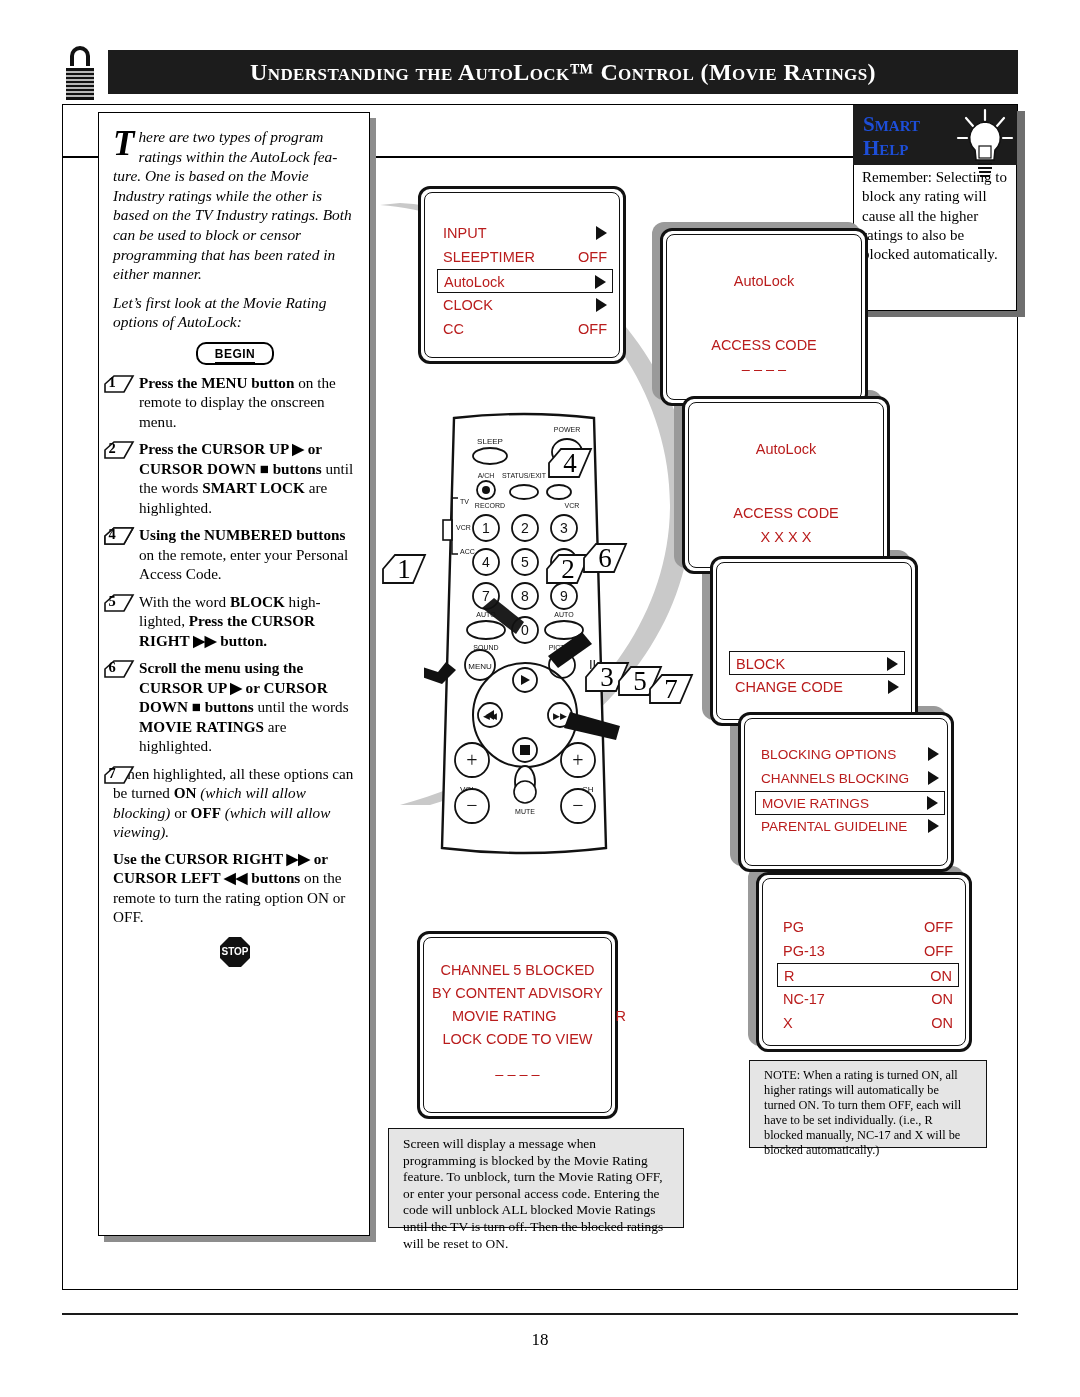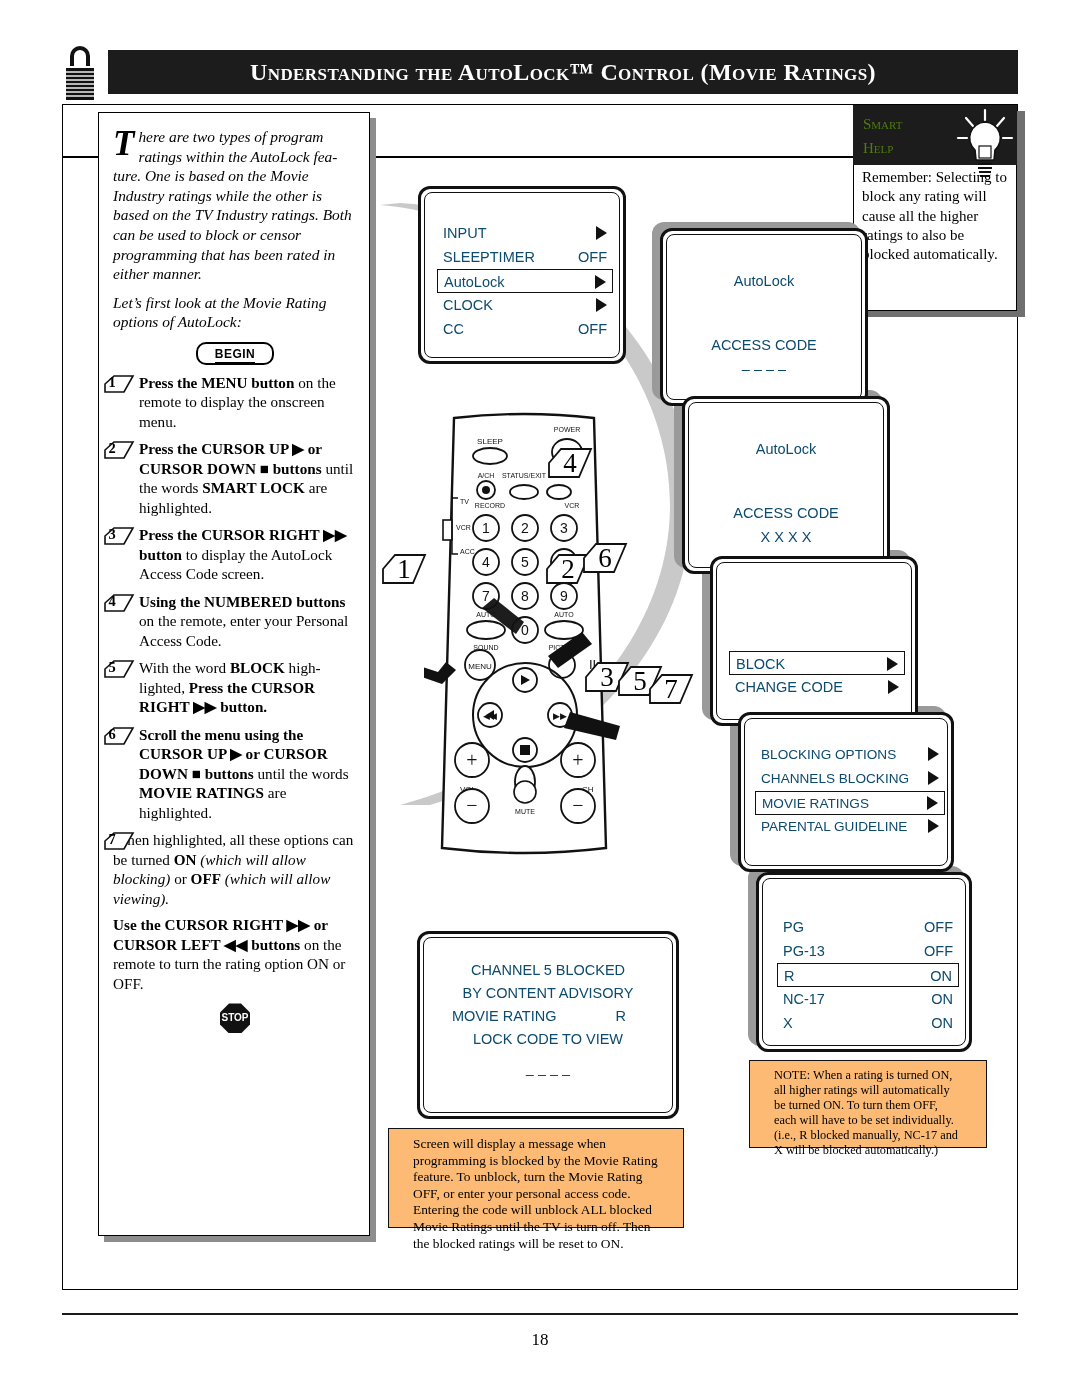--- a/index.html
+++ b/index.html
@@ -54,51 +54,51 @@
 
   
   #hline{position:absolute;left:370px;top:156px;width:490px;height:1.6px;background:#000;}
   #vline-left{position:absolute;left:62px;top:156px;width:38px;height:1.6px;background:#000;}
 
   
   #smart-shadow{position:absolute;left:861px;top:111px;width:164px;height:206px;background:#6f6f6f;z-index:3;}
   #smart-help{position:absolute;left:853px;top:105px;width:164px;height:206px;z-index:4;background:#fff;
               border:1px solid #000;box-sizing:border-box;}
   #smart-head{position:absolute;left:-1px;top:-1px;width:164px;height:60px;background:#1c1c1c;}
-  #smart-title{position:absolute;left:9px;top:6px;color:#4d7c0f;font-family:"Liberation Serif",serif;
-               font-weight:normal;font-size:15px;font-variant:small-caps;line-height:24px;}
+  #smart-title{position:absolute;left:9px;top:6px;color:#1d4ed8;font-family:"Liberation Serif",serif;
+               font-weight:bold;font-size:21px;font-variant:small-caps;line-height:24px;}
   #bulb{position:absolute;left:100px;top:2px;width:62px;height:74px;}
   #smart-body{position:absolute;left:8px;top:62px;width:148px;
               font-family:"Liberation Serif",serif;font-size:15px;line-height:19.3px;}
 
   
   #swoosh{position:absolute;left:370px;top:175px;width:330px;height:640px;z-index:1;}
 
   
   .tv{position:absolute;background:#fff;border:3px solid #111;border-radius:12px;
       box-sizing:border-box;z-index:7;}
   .tv .inner{position:absolute;left:3px;top:3px;right:3px;bottom:3px;border:1.5px solid #111;
              border-radius:8px;box-sizing:border-box;background:#fff;}
-  .osd{position:absolute;font-family:"Liberation Sans",sans-serif;font-size:14.5px;color:#0c4a6e;}
+  .osd{position:absolute;font-family:"Liberation Sans",sans-serif;font-size:14.5px;color:#b91c1c;}
   .osd-row{position:relative;height:24px;line-height:24px;padding:0 6px;box-sizing:border-box;}
   .osd-row .lbl{position:absolute;left:6px;top:0;}
   .osd-row .val{position:absolute;right:6px;top:0;}
   .osd-row.hl{border:1.5px solid #111;}
   .tri{display:inline-block;width:0;height:0;border-left:11px solid #111;
        border-top:7px solid transparent;border-bottom:7px solid transparent;
        vertical-align:middle;margin-top:-3px;}
   .center{text-align:center;}
 
   
   .tvshadow{position:absolute;background:#9a9a9a;border-radius:12px;z-index:6;}
 
   
-  .notebox{position:absolute;border:1.5px solid #111;background:#fdba74;box-sizing:border-box;
+  .notebox{position:absolute;border:1.5px solid #111;background:#e5e5e5;box-sizing:border-box;
            font-family:"Liberation Serif",serif;font-size:13.4px;line-height:16.6px;
-           padding:7px 24px;z-index:8;}
+           padding:7px 14px;z-index:8;}
 
   
   .callout{position:absolute;font-family:"Liberation Serif",serif;font-size:27px;
            font-weight:normal;z-index:9;}
   .callout .plate{position:relative;width:46px;height:34px;}
   .callout span{position:absolute;left:0;top:0;width:46px;text-align:center;line-height:34px;}
 
   
   #remote{position:absolute;left:424px;top:410px;width:200px;height:460px;z-index:8;}
   svg{display:block;}
@@ -171,21 +171,20 @@
           </div>
           <div class="step-body"><b>Press the CURSOR UP ▶ or CURSOR DOWN ■ buttons</b> until the words <b>SMART LOCK</b> are highlighted.</div>
         </div>
         <div class="step">
           <div class="step-num">
             <svg width="34" height="20" viewBox="0 0 34 20">
               <polygon points="2,10 11,2 30,2 21,18 2,18" fill="#fff" stroke="#111" stroke-width="1.6"></polygon>
             </svg>
             <b>3</b>
           </div>
-          <div class="step-body"><b>Press the CURSOR RIGHT ▶▶ button</b> to display the AutoLock Access Code screen.</div>
         </div>
         <div class="step">
           <div class="step-num">
             <svg width="34" height="20" viewBox="0 0 34 20">
               <polygon points="2,10 11,2 30,2 21,18 2,18" fill="#fff" stroke="#111" stroke-width="1.6"></polygon>
             </svg>
             <b>4</b>
           </div>
           <div class="step-body"><b>Using the NUMBERED buttons</b> on the remote, enter your Personal Access Code.</div>
         </div>
@@ -361,21 +360,21 @@
         <span class="val">ON</span>
       </div>
       <div class="osd-row">
         <span class="lbl">X</span>
         <span class="val">ON</span>
       </div>
     </div>
   </div>
 </div>
 
-<div class="tv" style="left:417px;top:931px;width:262px;height:188px;text-decoration:underline;">
+<div class="tv" style="left:417px;top:931px;width:201px;height:188px;text-decoration:underline;">
   <div class="inner">
     <div class="osd center" style="left:0;top:24px;width:100%;">CHANNEL 5  BLOCKED</div>
     <div class="osd center" style="left:0;top:47px;width:100%;">BY CONTENT ADVISORY</div>
     <div class="osd" style="left:28px;top:70px;width:174px;">
       <span>MOVIE RATING</span>
       <span style="float:right;">R</span>
     </div>
     <div class="osd center" style="left:0;top:93px;width:100%;">LOCK CODE TO VIEW</div>
     <div class="osd center" style="left:0;top:128px;width:100%;">–  –  –  –</div>
   </div>

